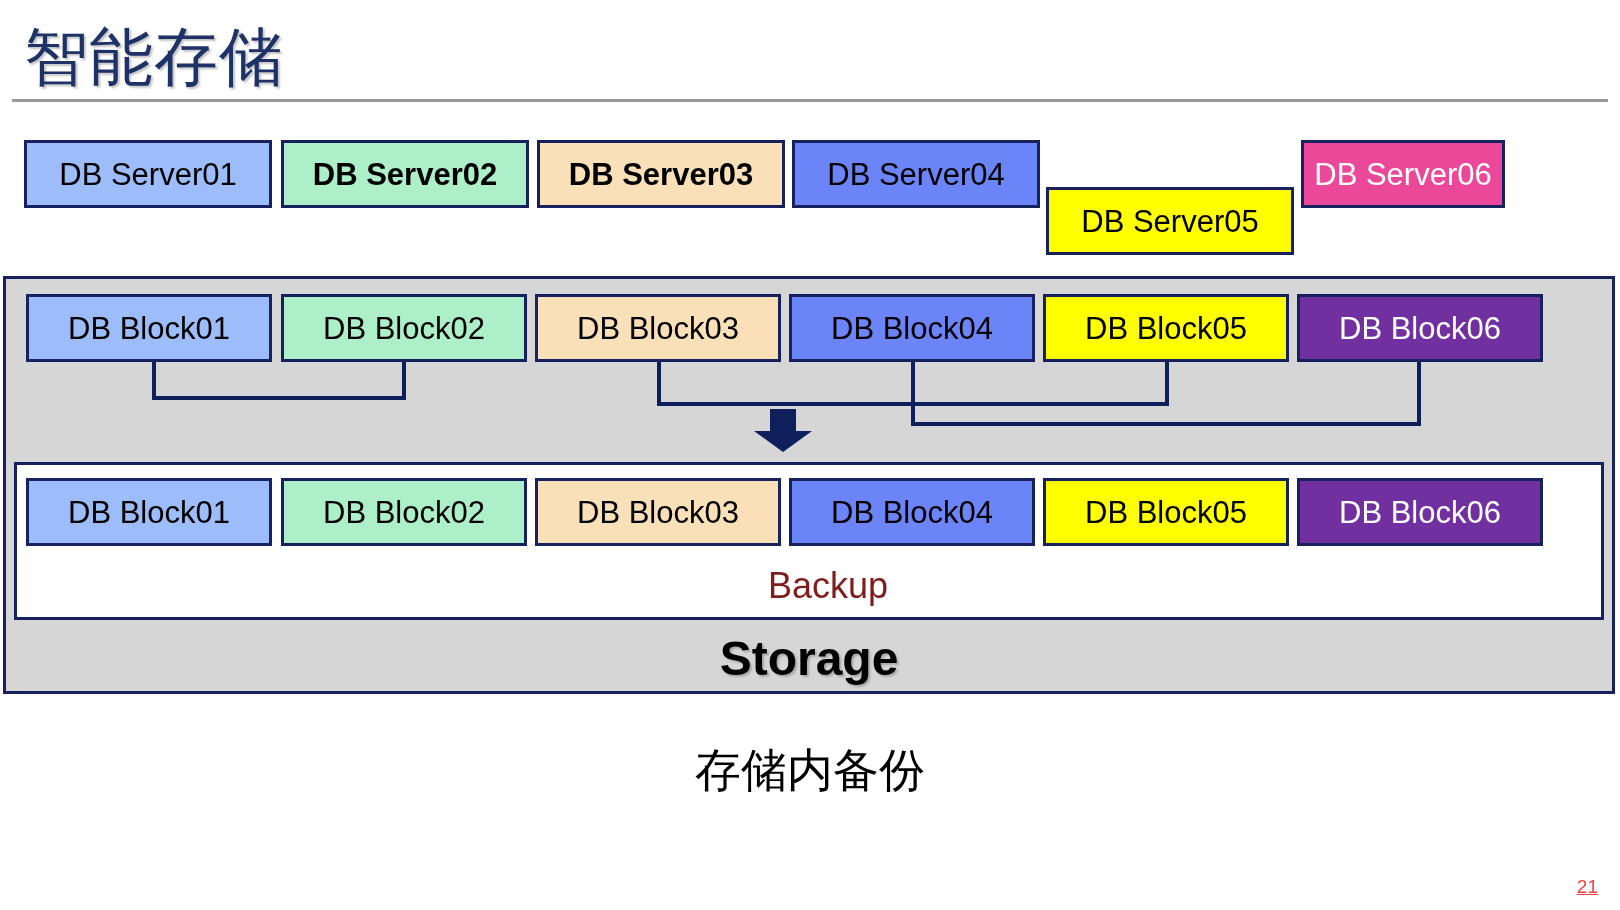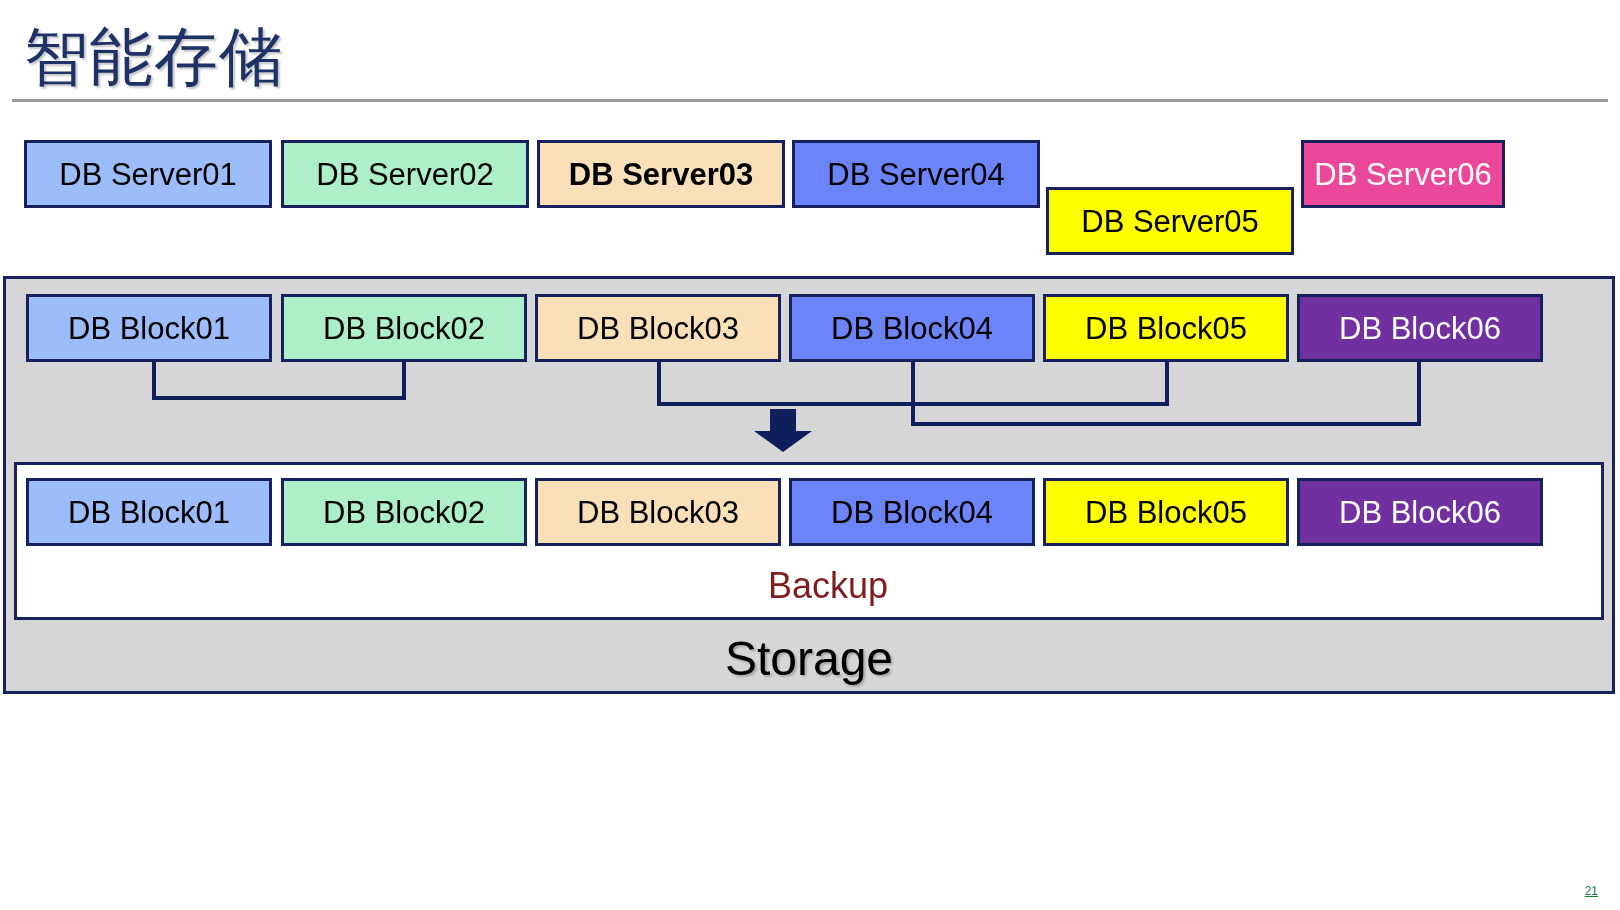--- a/index.html
+++ b/index.html
@@ -113,21 +113,21 @@
     padding-left: 19px;
   }
 
   #storage-label {
     position: absolute;
     left: 3px;
     top: 631px;
     width: 1612px;
     text-align: center;
     font-size: 48px;
-    font-weight: normal;
+    font-weight: bold;
     color: #000000;
     text-shadow: 2px 2px 2px rgba(140,140,140,0.6);
   }
 
   
   #caption {
     position: absolute;
     left: 0;
     top: 738px;
     width: 1620px;
@@ -136,36 +136,36 @@
     line-height: 1.42;
     color: #000000;
   }
   #caption div { white-space: nowrap; }
 
   
   #page-number {
     position: absolute;
     right: 22px;
     bottom: 12px;
-    font-size: 12px;
-    color: #15803d;
+    font-size: 19px;
+    color: #ef4444;
     text-decoration: underline;
   }
 </style>
 </head>
 <body>
 
 <div id="slide-title">智能存储</div>
 <div id="title-rule"></div>
 
 <div class="server-row" id="server-row">
     <div class="node" style="left: 24px; width: 248px; background: rgb(156, 188, 250); color: rgb(0, 0, 0); border-color: rgb(23, 33, 94);">
       <span>DB Server01</span>
     </div>
-    <div class="node" style="left: 281px; width: 248px; background: rgb(173, 239, 201); color: rgb(0, 0, 0); border-color: rgb(23, 33, 94);">
+    <div class="node" style="left: 281px; width: 248px; background: rgb(173, 239, 201); color: rgb(0, 0, 0); border-color: rgb(23, 33, 94); font-weight: bold;">
       <span>DB Server02</span>
     </div>
     <div class="node" style="left: 537px; width: 248px; background: rgb(250, 224, 184); color: rgb(0, 0, 0); border-color: rgb(23, 33, 94); font-weight: bold;">
       <span>DB Server03</span>
     </div>
     <div class="node" style="left: 792px; width: 248px; background: rgb(107, 132, 247); color: rgb(0, 0, 0); border-color: rgb(23, 33, 94);">
       <span>DB Server04</span>
     </div>
     <div class="node" style="left: 1046px; width: 248px; background: rgb(255, 255, 0); color: rgb(0, 0, 0); border-color: rgb(23, 33, 94); margin-top: 47px;">
       <span>DB Server05</span>
@@ -234,15 +234,16 @@
       <span>DB Block05</span>
     </div>
     <div class="node" style="left: 1297px; width: 246px; background: rgb(112, 48, 160); color: rgb(255, 255, 255); border-color: rgb(23, 33, 94);">
       <span>DB Block06</span>
     </div>
   </div>
 <div id="backup-label">Backup</div>
 <div id="storage-label">Storage</div>
 
 <div id="caption">
+  <div>存储内备份</div>
 </div>
 
 <div id="page-number">21</div>
 
 </body></html>

